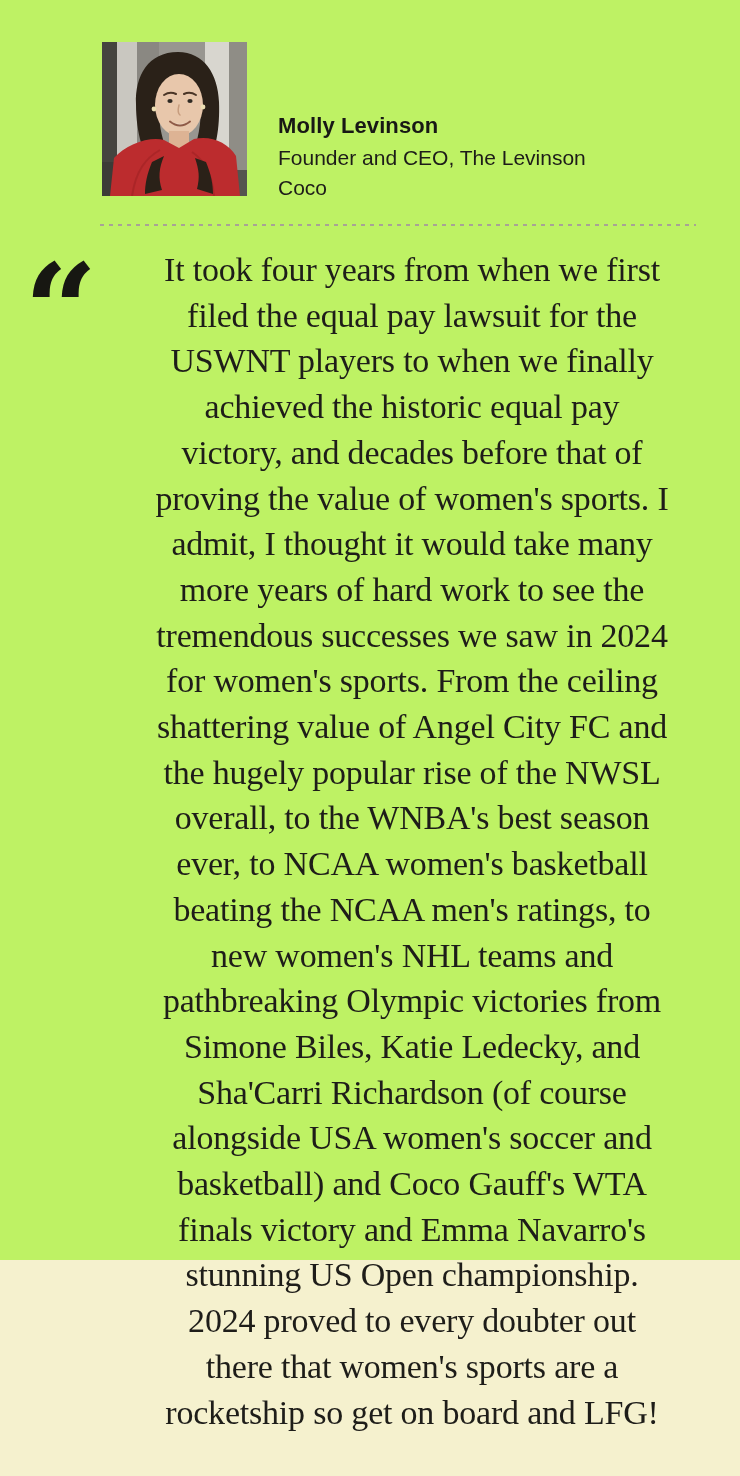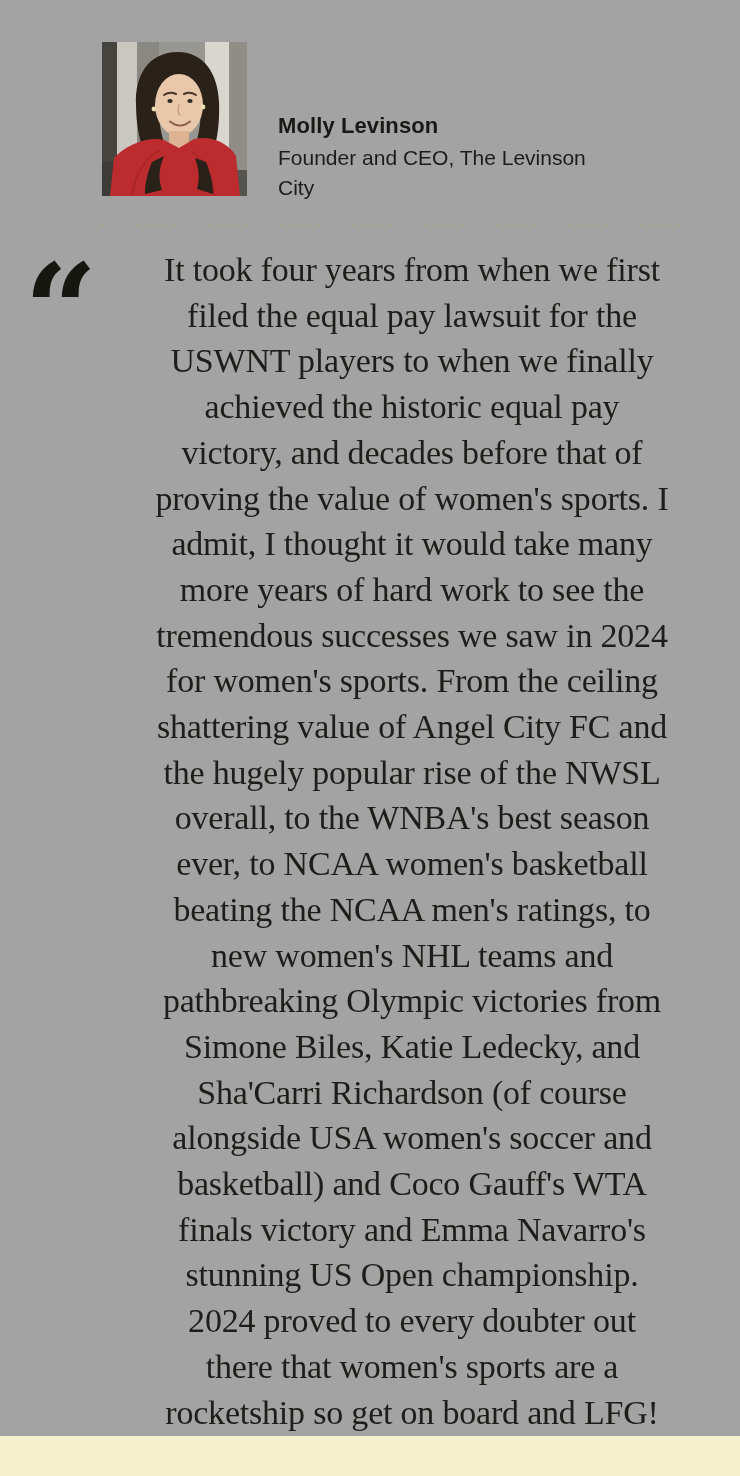--- a/index.html
+++ b/index.html
@@ -4,22 +4,22 @@
 <style>
   html, body { margin: 0; padding: 0; }
   body {
     width: 740px; height: 1476px;
     background: #f5f1ce;
     font-family: "Liberation Sans", sans-serif;
     overflow: hidden;
   }
   .card {
     position: relative;
-    width: 740px; height: 1436px;
-    background: #a3a3a3;
+    width: 740px; height: 1260px;
+    background: #bef264;
   }
   .photo {
     position: absolute;
     left: 102px; top: 42px;
     width: 145px; height: 154px;
     display: block;
   }
   .id-block {
     position: absolute;
     left: 278px; top: 112px;
@@ -105,21 +105,21 @@
     <path d="M50,120 C45,132 43,142 43,152 L60,148 C56,136 57,126 62,114 Z" fill="#2a2118"></path>
     <path d="M104,120 C109,132 111,142 111,152 L95,147 C98,135 97,128 93,116 Z" fill="#2a2118"></path>
 
     <circle cx="52" cy="67" r="2.4" fill="#ecdeb2"></circle>
     <circle cx="101" cy="65" r="2.4" fill="#ecdeb2"></circle>
   </svg>
 
   <div class="id-block">
     <div class="name">Molly Levinson</div>
     <div class="title">Founder and CEO, The Levinson
-City</div>
+Coco</div>
   </div>
 
   <div class="divider"></div>
 
   <div class="quote-mark">“</div>
 
   <div class="quote-text">It took four years from when we first
 filed the equal pay lawsuit for the
 USWNT players to when we finally
 achieved the historic equal pay

